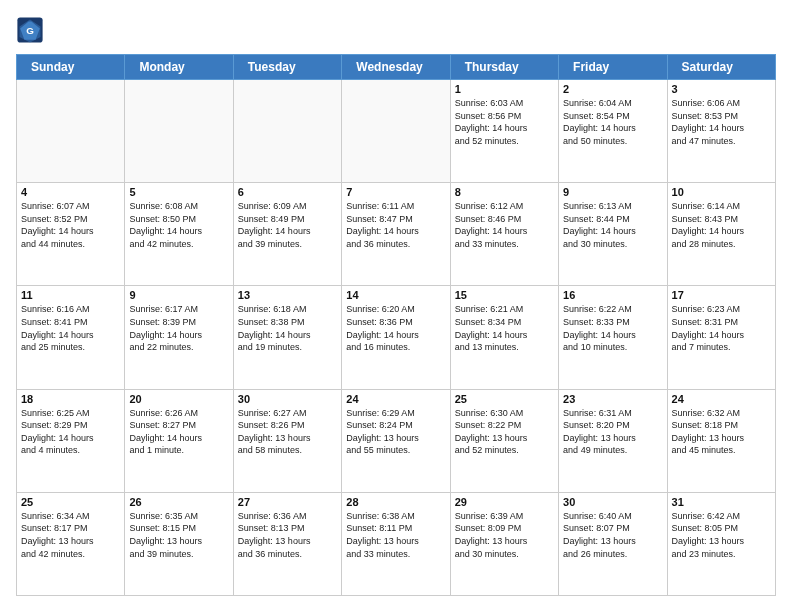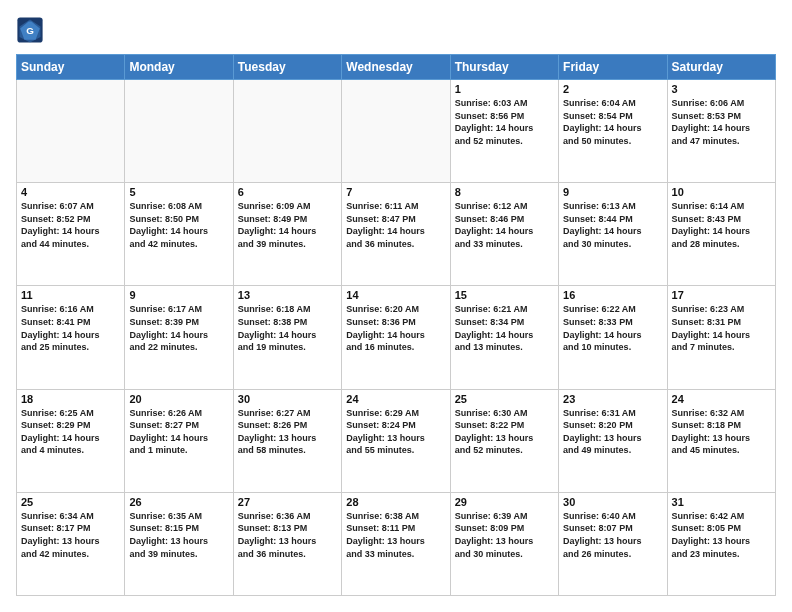--- a/index.html
+++ b/index.html
@@ -55,21 +55,21 @@
       border: 1px solid #ccc;
       border-collapse: collapse;
       width: 100%;
       table-layout: fixed;
     }
     .calendar th {
       background-color: #3a7abf;
       color: #fff;
       font-size: 12px;
       font-weight: bold;
-      padding: 5px 4px;
+      padding: 5px 14px;
       text-align: left;
       border: 1px solid #5a9ad4;
     }
     .calendar td {
       border: 1px solid #ccc;
       vertical-align: top;
       padding: 3px 4px;
       font-size: 9.5px;
       color: #222;
       background: #fff;
@@ -84,21 +84,20 @@
     .day-number {
       font-size: 11px;
       font-weight: bold;
       margin-bottom: 2px;
       color: #111;
     }
     .day-info {
       font-size: 9px;
       line-height: 1.4;
       color: #222;
-      font-weight: bold;
     }
   </style>
 </head>
 <body>
 
 <div class="page">
   <div class="header">
     <div class="logo">
       <svg class="logo-icon" viewBox="0 0 40 40">
         <rect x="2" y="2" width="36" height="36" rx="4" fill="#1a3a6b"></rect>

